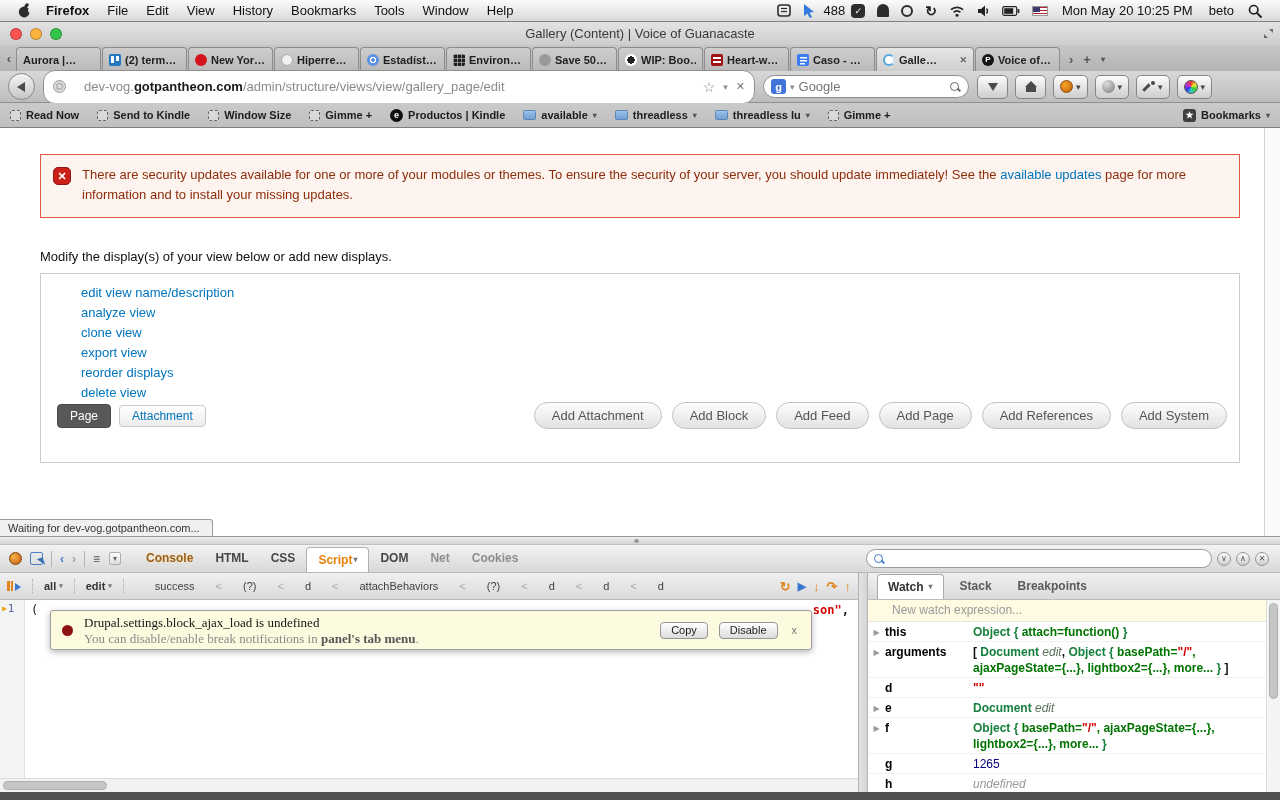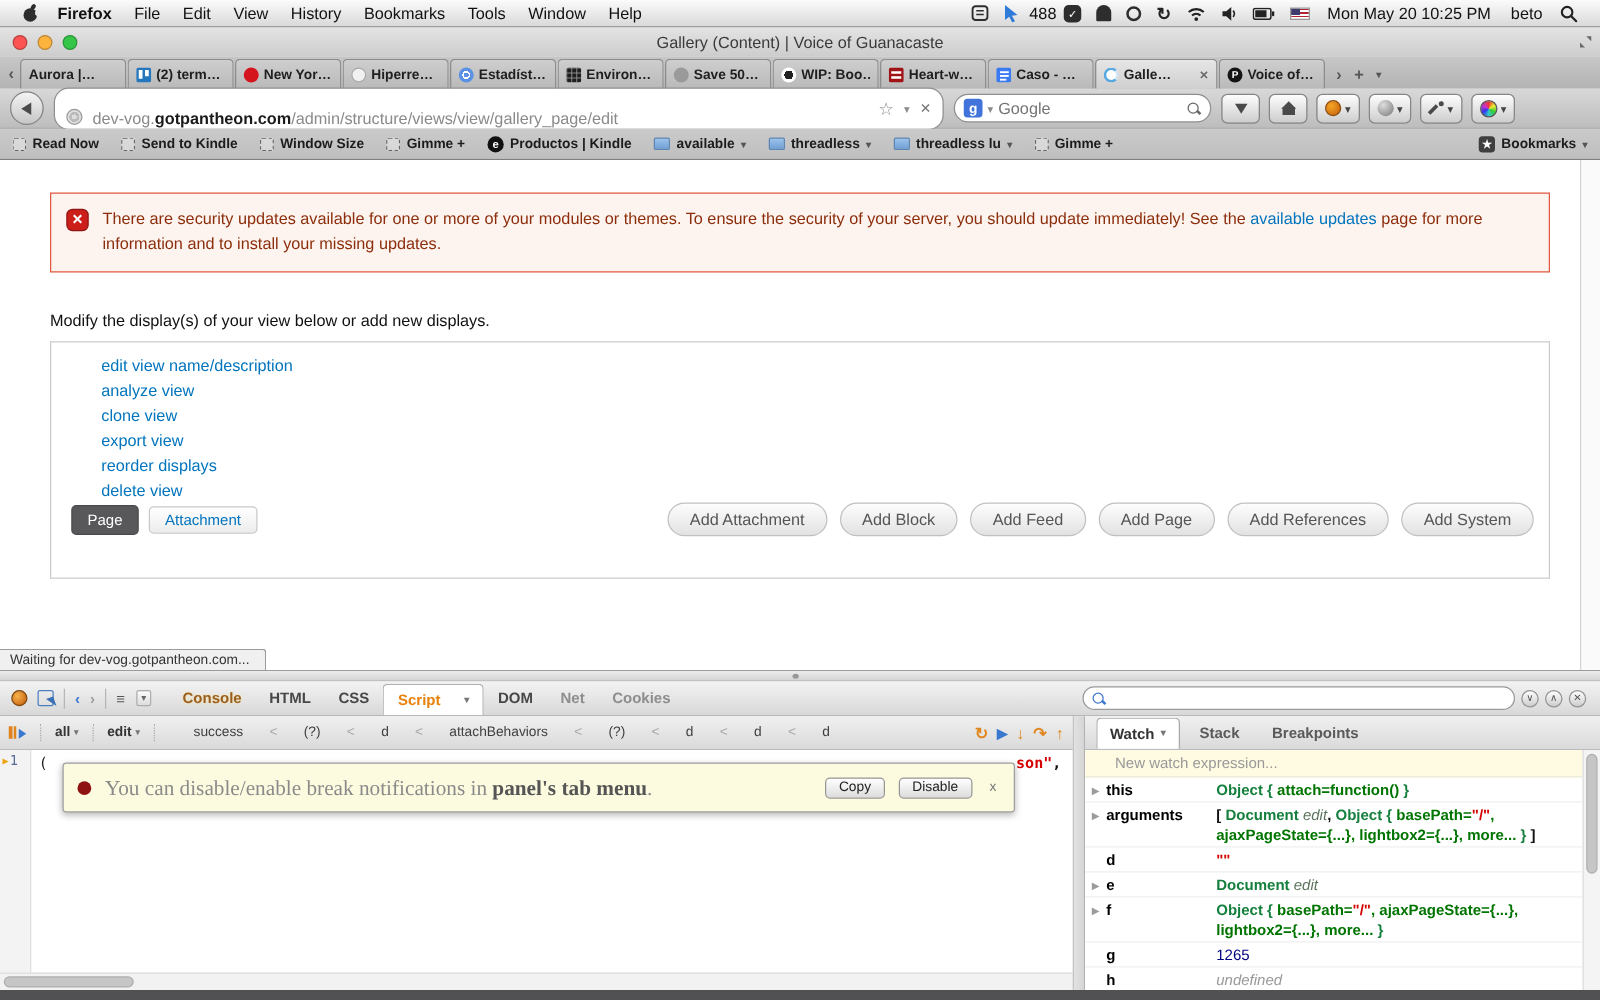--- a/index.html
+++ b/index.html
@@ -48,21 +48,21 @@
 .i-laeh{background:#a01317;background-image:linear-gradient(#fff,#fff),linear-gradient(#fff,#fff);background-size:8px 2px,8px 2px;background-position:2px 3px,2px 7px;background-repeat:no-repeat}
 .i-gdoc{background:#3a7af2;background-image:linear-gradient(#fff,#fff),linear-gradient(#fff,#fff),linear-gradient(#fff,#fff);background-size:7px 1.5px,7px 1.5px,5px 1.5px;background-position:2.5px 3px,2.5px 6px,2.5px 9px;background-repeat:no-repeat}
 .i-spin{border:2.5px solid #57a8e0;border-right-color:#cfe4f4;border-radius:50%;background:#fff}
 .i-pan{background:#141414;border-radius:50%;color:#fff;font-size:8px;font-weight:bold;display:flex;align-items:center;justify-content:center}
 .tab-controls{display:flex;align-items:center;gap:10px;color:#555;font-size:13px;margin-left:8px;padding-bottom:4px;font-weight:bold}
 
 
 .navbar{position:absolute;top:71px;left:0;right:0;height:32px;background:linear-gradient(#d8d8d8,#bdbdbd);border-bottom:1px solid #8f8f8f;display:flex;align-items:center;padding:0 8px;gap:8px}
 .backbtn{width:27px;height:27px;border-radius:50%;background:linear-gradient(#f4f4f4,#c6c6c6);border:1px solid #878787;display:flex;align-items:center;justify-content:center;flex:none}
 .backbtn .tri{width:0;height:0;border-top:5px solid transparent;border-bottom:5px solid transparent;border-right:8px solid #4a4a4a;margin-right:2px}
-.urlfield{width:712px;height:23px;background:#fff;border:1px solid #8f8f8f;border-radius:12px;display:flex;padding:16px 9px;font-size:13px;gap:8px;flex:none}
+.urlfield{width:712px;height:23px;background:#fff;border:1px solid #8f8f8f;border-radius:12px;display:flex;align-items:center;padding:16px 9px;font-size:13px;gap:18px;flex:none}
 .globe-ic{width:13px;height:13px;border-radius:50%;border:1px solid #9a9a9a;background:radial-gradient(circle,#ddd 0 2px,#bbb 2px 4px,#ddd 4px);flex:none}
 .url-prefix,.url-path{color:#8a8a8a}
 .url-domain{color:#1a1a1a;font-weight:bold}
 .url-right{margin-left:auto;display:flex;align-items:center;gap:8px;color:#8b8b8b}
 .star-g{font-size:14px}
 .chev-g{font-size:9px}
 .x-g{font-size:11px;color:#777}
 .searchfield{width:206px;height:23px;background:#fff;border:1px solid #8f8f8f;border-radius:12px;display:flex;align-items:center;padding:0 7px;gap:4px;flex:none}
 .g8{width:15px;height:15px;background:#4273db;border-radius:3px;color:#fff;font-weight:bold;font-size:11px;display:flex;align-items:center;justify-content:center;flex:none}
 .searchfield input{border:none;outline:none;flex:1;font-size:13px;font-family:"Liberation Sans",sans-serif;color:#333;background:transparent;min-width:0}
@@ -126,21 +126,21 @@
 .fb-inspect::after{content:"";position:absolute;right:-2px;bottom:-2px;width:0;height:0;border-left:6px solid transparent;border-top:8px solid #3a70b5;transform:rotate(-20deg)}
 .fb-chev{font-size:12px;font-weight:bold}
 .fb-chev.on{color:#3a77cf}.fb-chev.off{color:#9e9e9e}
 .fb-menu{color:#555;font-size:12px;font-weight:bold;letter-spacing:1px}
 .fb-dd{font-size:8px;color:#666;border:1px solid #adadad;border-radius:2px;padding:1px 3px;background:linear-gradient(#fcfcfc,#ddd)}
 .fb-sep{width:1px;height:16px;background:#b5b5b5;margin:0 4px}
 .fb-tabs{display:flex;align-items:flex-end;height:100%;margin-left:10px}
 .fb-tab{padding:0 11px;font-size:12px;font-weight:bold;color:#474747;line-height:27px}
 .fb-tab.console{color:#9a5f1d;text-shadow:0 0 3px #f7e3a9}
 .fb-tab.muted{color:#8d8d8d}
-.fb-tab.script{background:#fff;border:1px solid #b0b0b0;border-bottom:none;border-radius:4px 4px 0 0;color:#e8820c;height:25px;line-height:24px;display:flex;align-items:flex-start;gap:19px}
+.fb-tab.script{background:#fff;border:1px solid #b0b0b0;border-bottom:none;border-radius:4px 4px 0 0;color:#e8820c;height:25px;line-height:24px;display:flex;align-items:flex-start;gap:1px}
 .fb-tab.script .dd{font-size:8px;color:#777}
 .fb-searchwrap{margin-left:auto;display:flex;align-items:center;gap:5px;padding-right:6px}
 .fb-search{width:346px;height:19px;border:1px solid #9a9a9a;border-radius:10px;background:#fff;display:flex;align-items:center;padding:0 6px;gap:5px}
 .fb-search .mag::before{border-color:#3a77cf}
 .fb-search .mag::after{background:#3a77cf}
 .fb-search input{border:none;outline:none;flex:1;font-size:11px;background:transparent;font-family:"Liberation Sans",sans-serif}
 .roundbtn{width:14px;height:14px;border-radius:50%;background:linear-gradient(#fefefe,#cdcdcd);border:1px solid #949494;font-size:8px;color:#555;display:flex;align-items:center;justify-content:center;line-height:1}
 .fb-main{position:absolute;top:36px;bottom:0;left:0;right:0;display:flex}
 .fb-left{width:858px;position:relative;flex:none}
 .fb-row2{height:27px;background:linear-gradient(#f0f0f0,#dadada);border-bottom:1px solid #bcbcbc;display:flex;align-items:center;font-size:11px;color:#333;padding:0 7px;gap:7px}
@@ -159,21 +159,21 @@
 .fb-source{position:absolute;top:27px;bottom:14px;left:0;right:0;background:#fff;overflow:hidden}
 .gutter{position:absolute;left:0;top:0;bottom:0;width:25px;background:#f3f3f3;border-right:1px solid #e0e0e0;padding-top:2px}
 .gutline{display:flex;align-items:center;justify-content:flex-start;gap:1px;padding-left:2px;font-family:"DejaVu Sans Mono",monospace;font-size:11px;color:#5a6b9a}
 .gut-arrow{color:#eba312;font-size:8px}
 .codeline{position:absolute;left:31px;top:3px;font-family:"DejaVu Sans Mono",monospace;font-size:12px;color:#222}
 .coderight{position:absolute;right:9px;top:3px;font-family:"DejaVu Sans Mono",monospace;font-size:12px}
 .fb-popup{position:absolute;left:50px;top:10px;width:762px;height:40px;background:#fdfbdf;border:1px solid #9f9f9f;border-radius:3px;box-shadow:0 2px 6px rgba(0,0,0,.3);display:flex;align-items:center;padding:0 11px;gap:11px;font-family:"Liberation Serif",serif}
 .bp-dot{width:11px;height:11px;border-radius:50%;background:#8f1212;flex:none}
 .poptext{flex:1;min-width:0}
 .pop-title{font-size:13px;color:#141414;line-height:16px}
-.pop-sub{font-size:17px;color:#8a8a8a;line-height:15px}
+.pop-sub{font-size:13px;color:#8a8a8a;line-height:15px}
 .pop-sub .pb{color:#555;font-weight:bold}
 .popbtn{font-family:"Liberation Sans",sans-serif;font-size:11px;padding:1px 10px 2px;border:1px solid #979797;border-radius:4px;background:linear-gradient(#fff,#dcdcdc);color:#222;flex:none}
 .pop-close{font-family:"Liberation Sans",sans-serif;color:#777;font-size:11px;margin:0 3px;flex:none}
 .fb-hscroll{position:absolute;bottom:0;left:0;right:0;height:14px;background:#f2f2f2;border-top:1px solid #dcdcdc}
 .fb-hthumb{position:absolute;left:3px;top:2px;width:104px;height:9px;border-radius:5px;background:#c6c6c6;border:1px solid #aeaeae}
 .fb-splitter{width:10px;background:linear-gradient(90deg,#e2e2e2,#d6d6d6);border-left:1px solid #b2b2b2;border-right:1px solid #b2b2b2;flex:none}
 .fb-right{flex:1;position:relative}
 .fb-row2r{height:27px;background:linear-gradient(#f0f0f0,#dadada);border-bottom:1px solid #bcbcbc;display:flex;align-items:center;padding:0 9px;gap:6px}
 .wtab{font-size:12px;font-weight:bold;color:#5a5a5a;padding:0 10px;line-height:26px}
 .wtab.active{background:#fff;border:1px solid #aaa;border-bottom:none;border-radius:4px 4px 0 0;color:#333;height:25px;line-height:22px;display:flex;align-items:center;gap:5px}
@@ -560,20 +560,21 @@
             <div class="gutline">
                 <span class="gut-arrow">▶</span>
                 <span>1</span>
               </div>
           </div>
           <div class="codeline">(</div>
           <div class="coderight"><span class="seg-str">son"</span><span class="seg-dk">,</span></div>
           <div class="fb-popup">
             <span class="bp-dot"></span>
             <span class="poptext">
+              <div class="pop-title">Drupal.settings.block_ajax_load is undefined</div>
               <div class="pop-sub"><span>You can disable/enable break notifications in </span><span class="pb">panel's tab menu</span><span>.</span></div>
             </span>
             <span class="popbtn">Copy</span>
             <span class="popbtn">Disable</span>
             <span class="pop-close">x</span>
           </div>
         </div>
         <div class="fb-hscroll">
             <span class="fb-hthumb"></span>
           </div>

